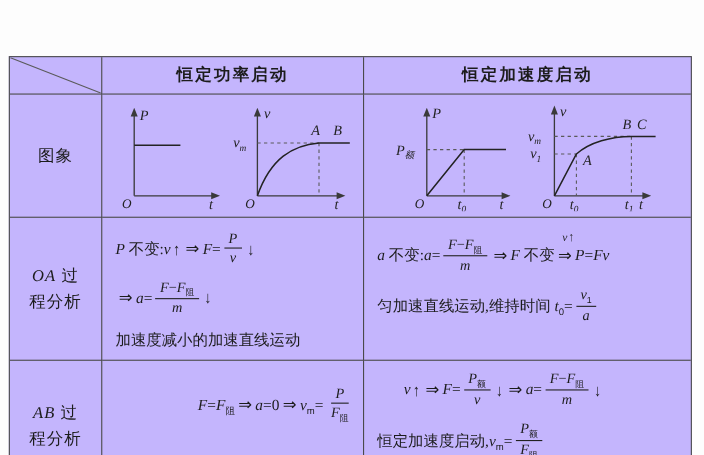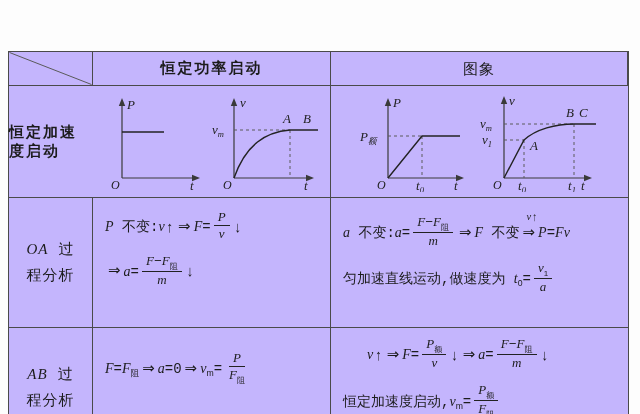--- a/index.html
+++ b/index.html
@@ -30,23 +30,23 @@
   .g .axis{stroke:#3a3a3a;stroke-width:1.2;fill:none;}
   .g .ah{fill:#3a3a3a;stroke:none;}
   .g .curve{stroke:#232323;stroke-width:1.4;fill:none;}
   .g .dash{stroke:#5a5a5a;stroke-width:1;stroke-dasharray:3 3;fill:none;}
   .g text{font:italic 13px "Liberation Serif","DejaVu Serif",serif;fill:#222;}
   .g .org{font-size:12px;}
   .g tspan.ss{font-size:8.5px;}
   
   .fcell{padding:6px 6px 4px 12px;}
   .fl{margin:7px 0;font-size:14px;white-space:nowrap;}
-  .fl.ctr{text-align:left;}
+  .fl.ctr{text-align:right;}
   .fl.gap{margin-top:12px;}
-  .tx{font-family:Liberation Mono, monospace;}
+  .tx{font-family:Liberation Serif, serif;}
   .it{font-family:"Liberation Serif","DejaVu Serif",serif;font-style:italic;}
   sub.sb{font-size:0.62em;font-style:normal;font-family:"Liberation Sans","DejaVu Sans",sans-serif;}
   .ar{display:inline-block;font-size:13px;margin:0 2px;transform:scaleY(1.15);}
   .imp{display:inline-block;font-size:15px;margin:0 3px;font-family:"DejaVu Sans",sans-serif;}
   .impw{position:relative;display:inline-block;margin:0 3px;}
   .impw .imp{margin:0;}
   .impsup{position:absolute;left:4px;top:-13px;font-size:10.5px;white-space:nowrap;}
   .impsup .ar{font-size:10px;margin:0 1px;}
   .frac{display:inline-flex;flex-direction:column;align-items:center;vertical-align:middle;
         margin:0 3px;line-height:1.15;font-size:13px;position:relative;top:-1px;}
@@ -58,23 +58,23 @@
 
 <div class="stage">
   <div class="tbl">
 
     <div class="cell corner">
       <svg width="83" height="33" viewBox="0 0 83 33">
         <line x1="0.5" y1="0.5" x2="82.5" y2="32.5" stroke="#5a5a5a" stroke-width="1"></line>
       </svg>
     </div>
     <div class="cell hdr">恒定功率启动</div>
+    <div class="cell hdr last-col">恒定加速度启动</div>
+
     <div class="cell rowlab">图象</div>
-
-    <div class="cell hdr last-col">恒定加速度启动</div>
 
     <div class="cell graphs">
 
       <svg class="g" width="104" height="100" viewBox="0 0 104 100">
         <line class="axis" x1="22" y1="86" x2="22" y2="12"></line>
         <polygon class="ah" points="22,6 18.8,14 25.2,14"></polygon>
         <line class="axis" x1="22" y1="86" x2="94" y2="86"></line>
         <polygon class="ah" points="100,86 92,82.8 92,89.2"></polygon>
         <line class="curve" x1="22" y1="40" x2="64" y2="40"></line>
         <text x="27" y="17">P</text>
@@ -145,27 +145,28 @@
     </div>
     <div class="cell fcell">
       <div class="fl"><span class="it">P</span><span class="tx"> 不变:</span><span class="it">v</span><span class="ar">↑</span><span class="imp">⇒</span><span class="it">F</span><span class="tx">=</span><span class="frac">
             <span class="num"><span class="it">P</span></span>
             <span class="den"><span class="it">v</span></span>
           </span><span class="ar">↓</span></div>
       <div class="fl gap"><span class="imp">⇒</span><span class="it">a</span><span class="tx">=</span><span class="frac">
             <span class="num"><span class="it">F</span><span class="tx">−</span><span class="it">F</span><sub class="sb">阻</sub></span>
             <span class="den"><span class="it">m</span></span>
           </span><span class="ar">↓</span></div>
+      <div class="fl gap"><span class="tx">加速度减小的加速直线运动</span></div>
     </div>
     <div class="cell fcell last-col">
       <div class="fl" style="margin-top:12px"><span class="it">a</span><span class="tx"> 不变:</span><span class="it">a</span><span class="tx">=</span><span class="frac">
             <span class="num"><span class="it">F</span><span class="tx">−</span><span class="it">F</span><sub class="sb">阻</sub></span>
             <span class="den"><span class="it">m</span></span>
           </span><span class="imp">⇒</span><span class="it">F</span><span class="tx"> 不变</span><span class="impw"><span class="impsup"><span class="it">v</span><span class="ar">↑</span></span><span class="imp">⇒</span></span><span class="it">P</span><span class="tx">=</span><span class="it">Fv</span></div>
-      <div class="fl gap"><span class="tx">匀加速直线运动,做速度为 </span><span class="it">t</span><sub class="sb">0</sub><span class="tx">=</span><span class="frac">
+      <div class="fl gap"><span class="tx">匀加速直线运动,维持时间 </span><span class="it">t</span><sub class="sb">0</sub><span class="tx">=</span><span class="frac">
             <span class="num"><span class="it">v</span><sub class="sb">1</sub></span>
             <span class="den"><span class="it">a</span></span>
           </span></div>
     </div>
 
     <div class="cell rowlab last-row">
       <div><span class="it">AB</span><span class="tx"> 过</span></div>
       <div><span class="tx">程分析</span></div>
     </div>
     <div class="cell fcell last-row">

